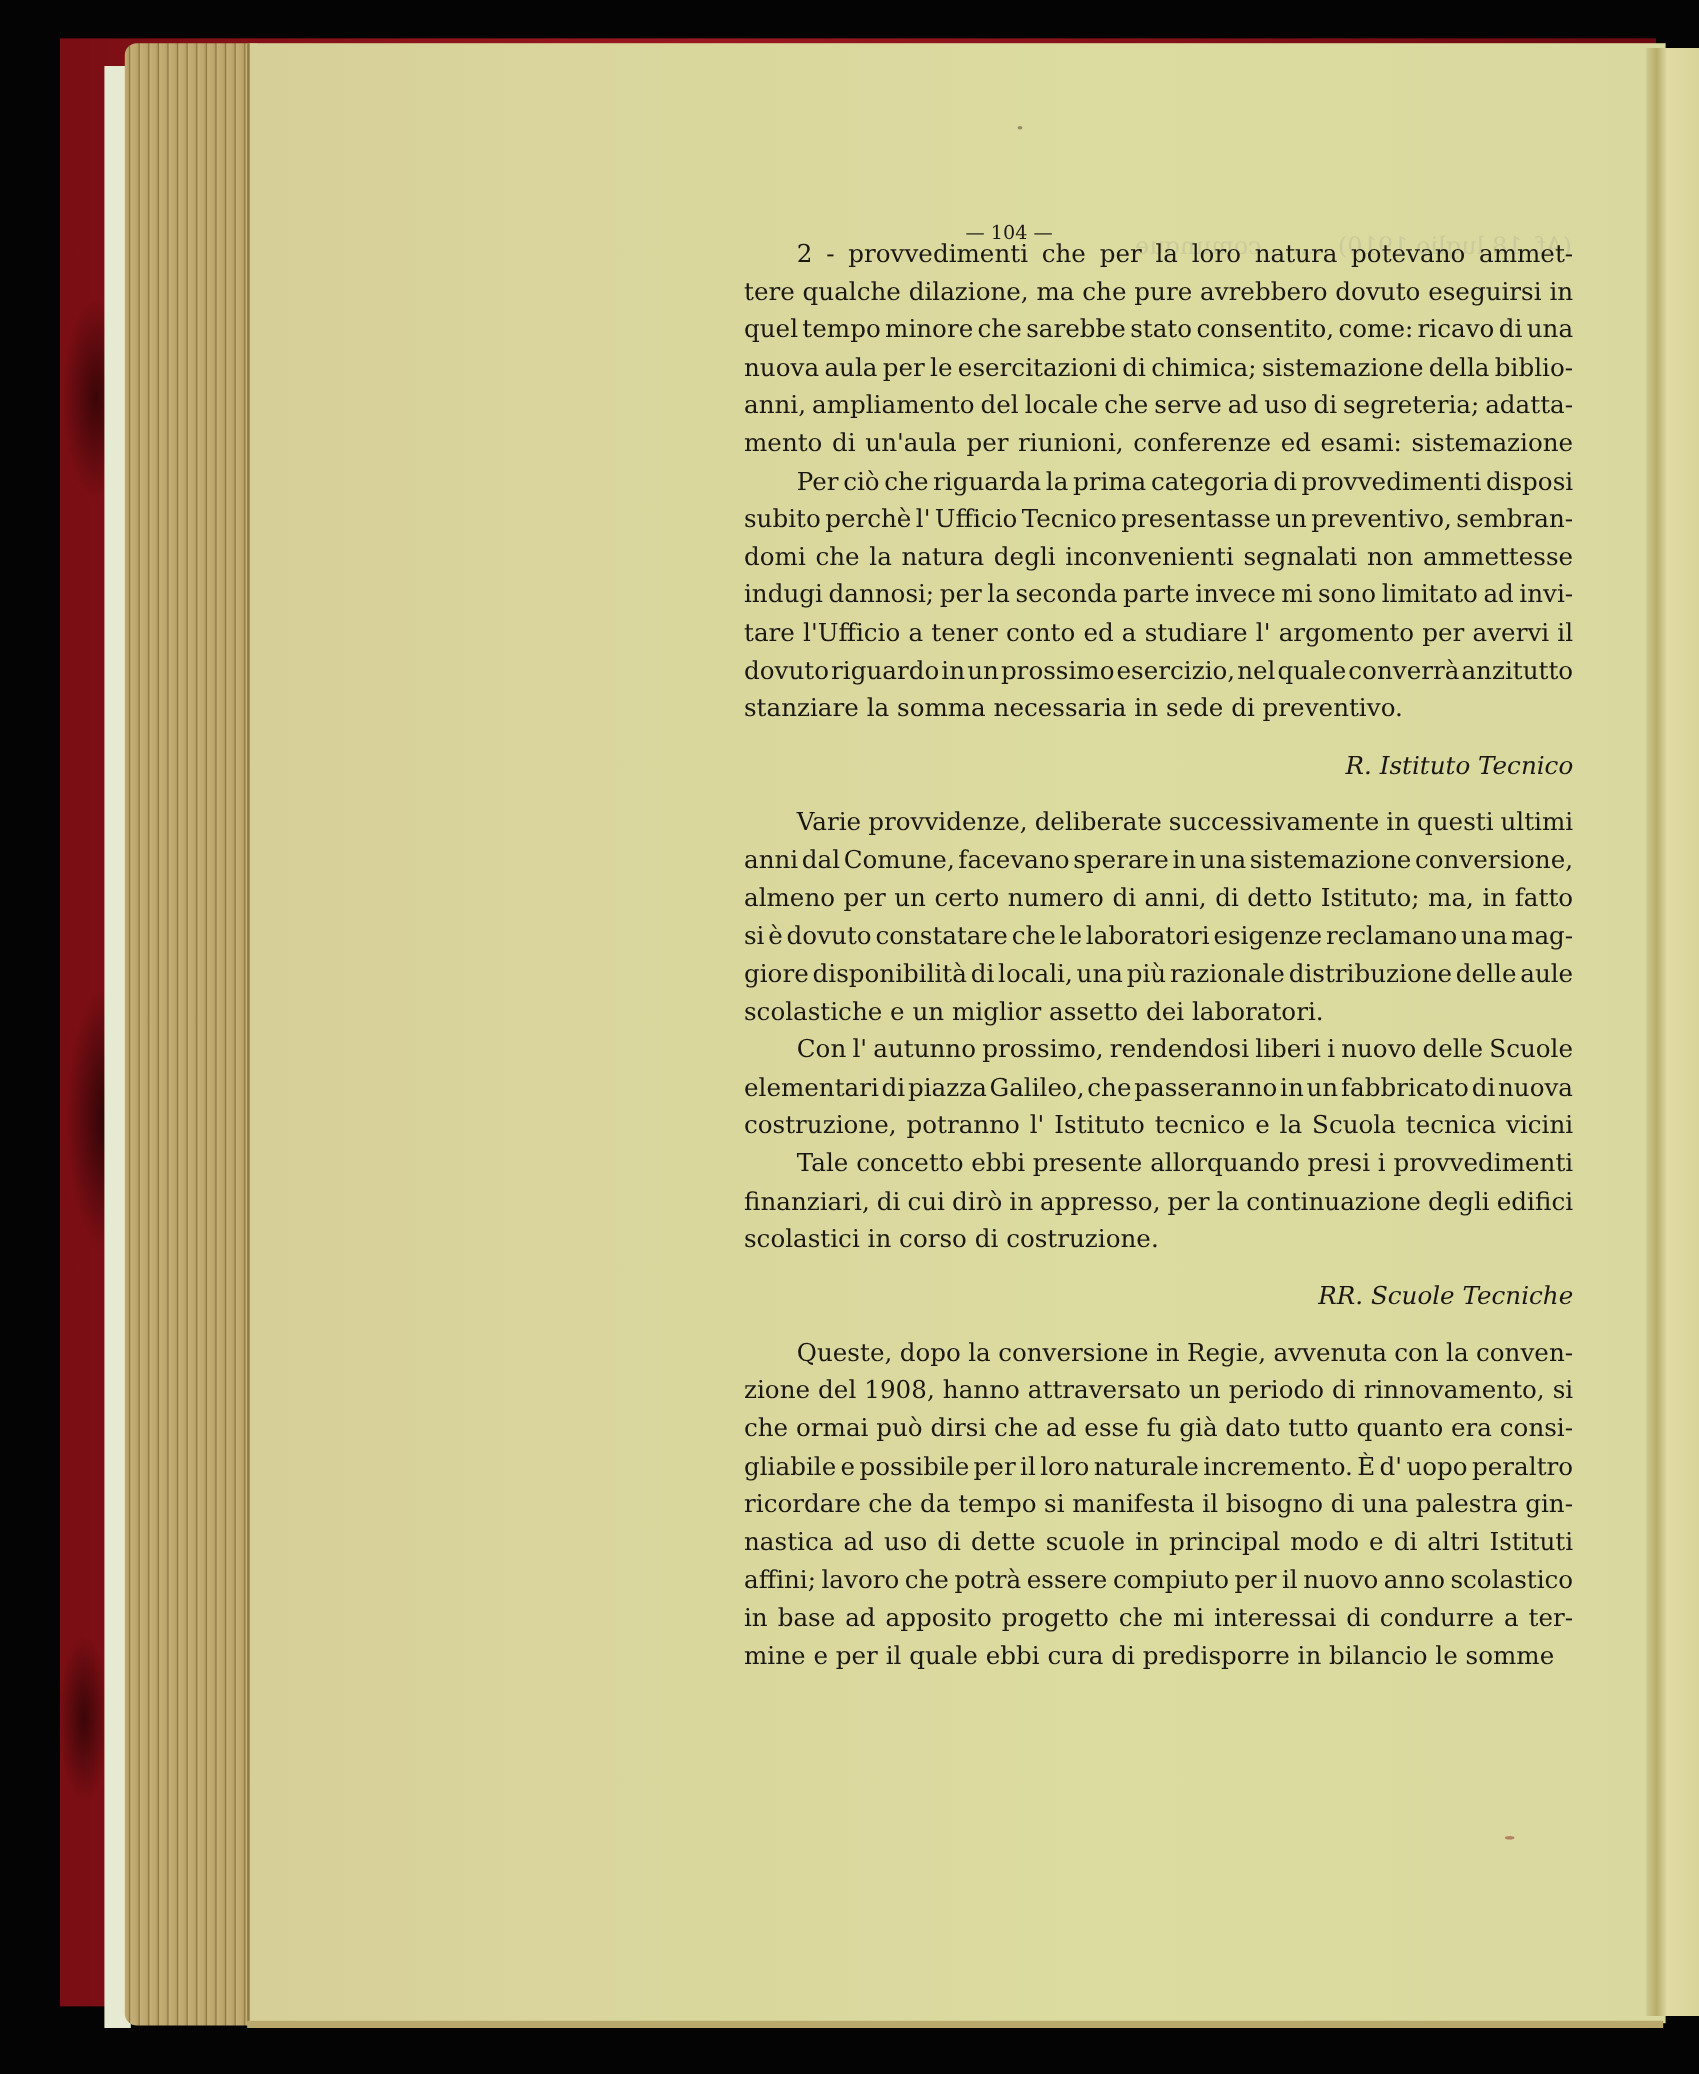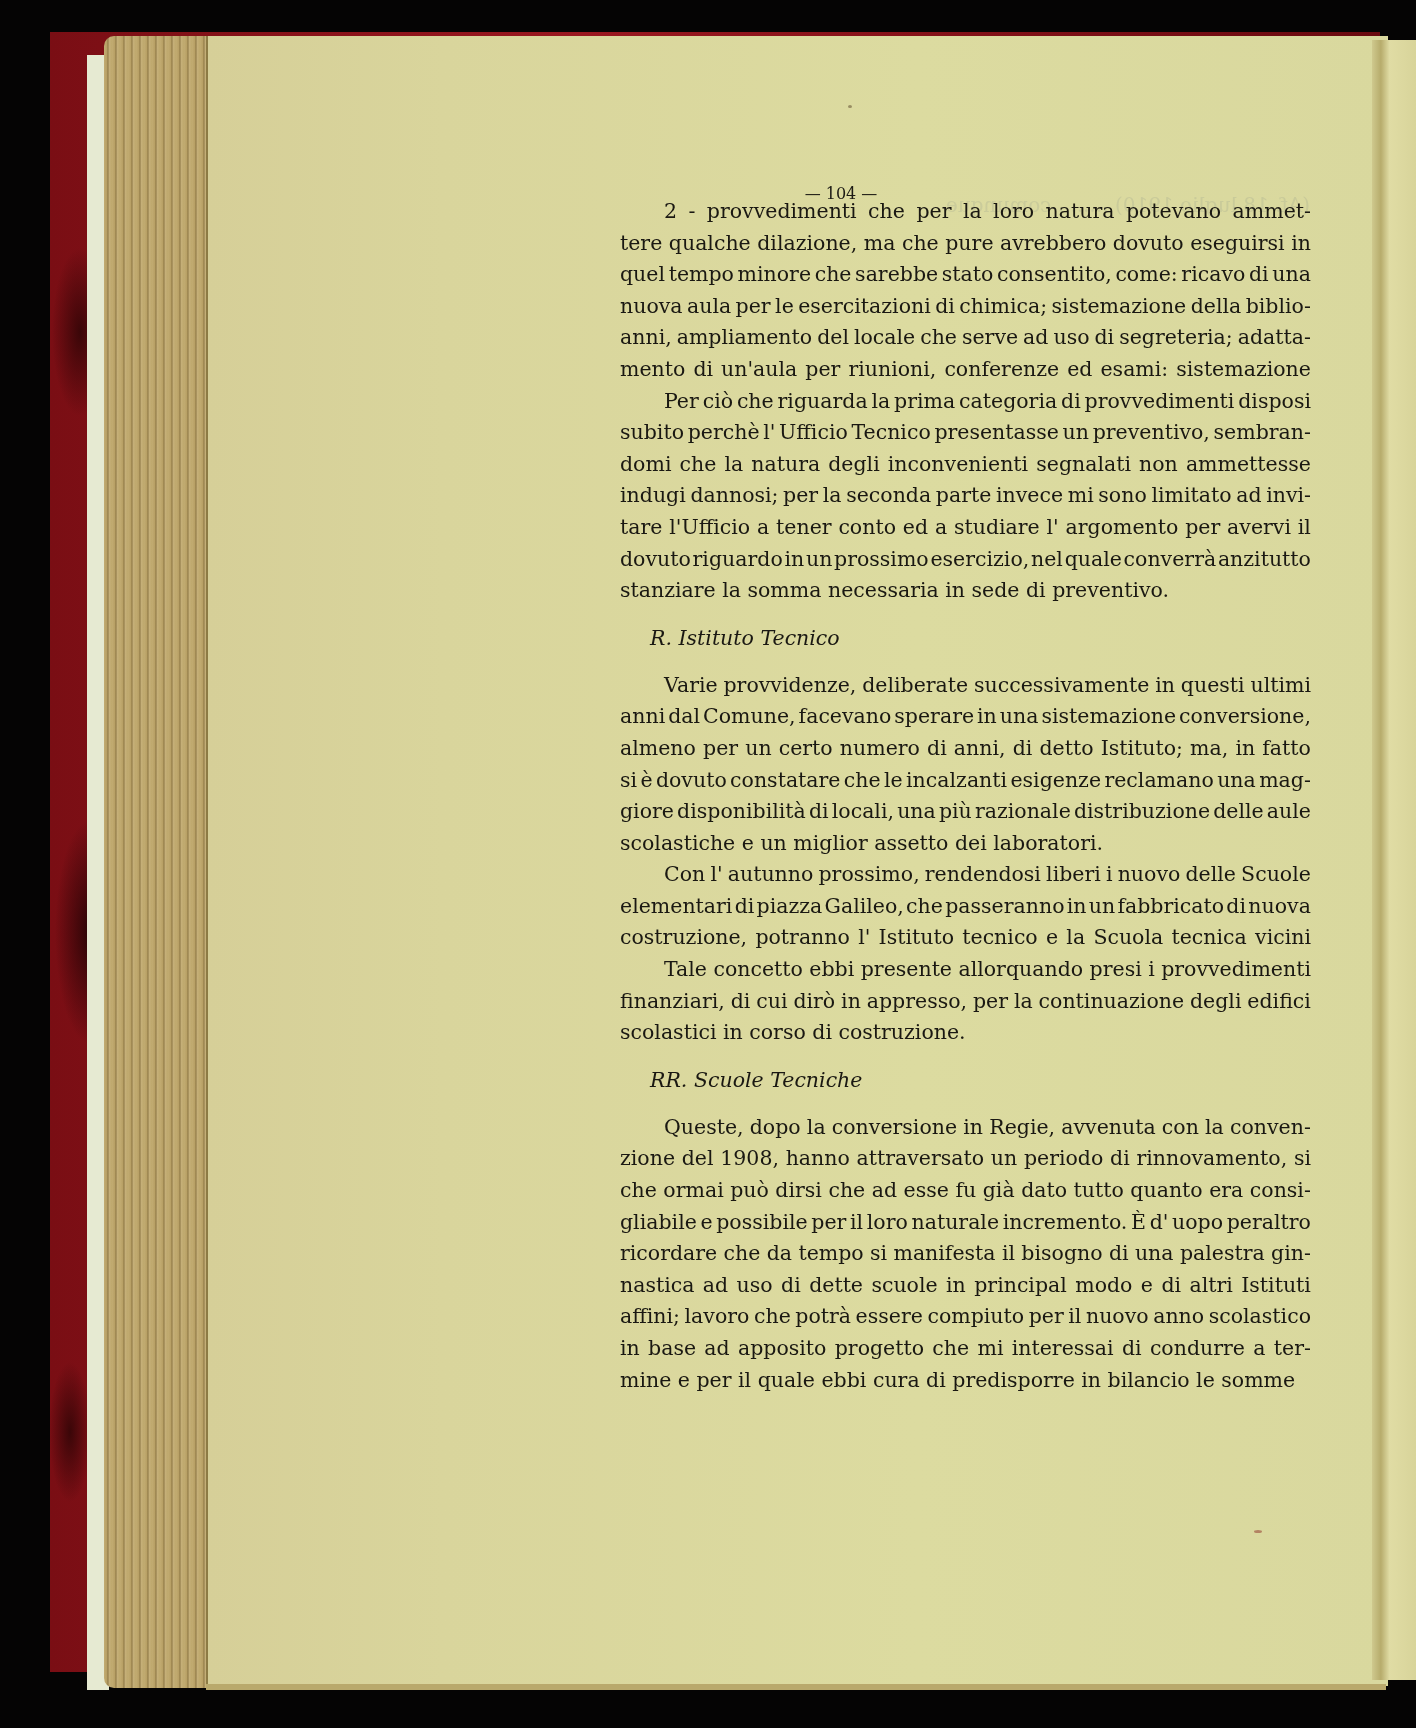--- a/index.html
+++ b/index.html
@@ -53,21 +53,21 @@
   .text-block {
     position:absolute; left:620px; top:196px; width:691px;
     color:#1a1812; font-size:20.5px; line-height:31.6px;
   }
   .line {
     display:flex; justify-content:space-between; white-space:nowrap; height:31.6px;
   }
   .line.last { justify-content:flex-start; }
   .line.indent { padding-left:44px; }
   .heading {
-    text-align:left; font-style:italic; font-size:20.5px; height:63px; line-height:63px;
+    text-align:right; font-style:italic; font-size:20.5px; height:63px; line-height:63px;
     padding-left:30px;
   }
   .spot { position:absolute; width:4px; height:3px; background:#6a5a3a; border-radius:50%; opacity:0.6; }
 </style>
 </head>
 <body>
 
 <div class="cover"></div>
 <div class="endpaper"></div>
 <div class="stack"></div>
@@ -270,21 +270,21 @@
       <span>in</span>
       <span>fatto</span>
     </div>
     <div class="line">
       <span>si</span>
       <span>è</span>
       <span>dovuto</span>
       <span>constatare</span>
       <span>che</span>
       <span>le</span>
-      <span>incalzanti</span>
+      <span>laboratori</span>
       <span>esigenze</span>
       <span>reclamano</span>
       <span>una</span>
       <span>mag-</span>
     </div>
     <div class="line">
       <span>giore</span>
       <span>disponibilità</span>
       <span>di</span>
       <span>locali,</span>

